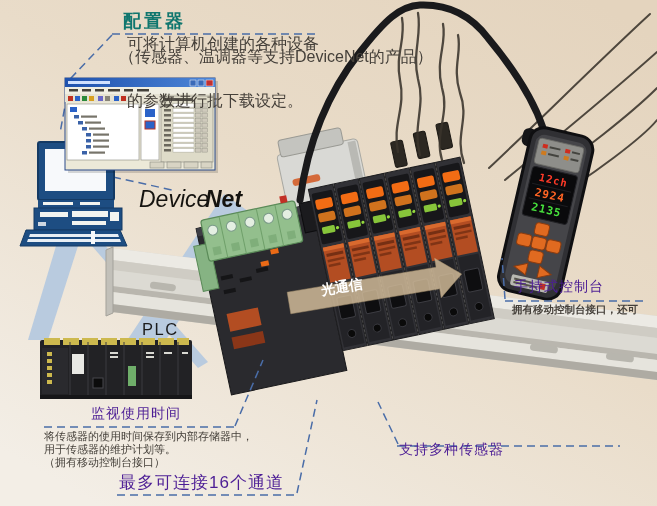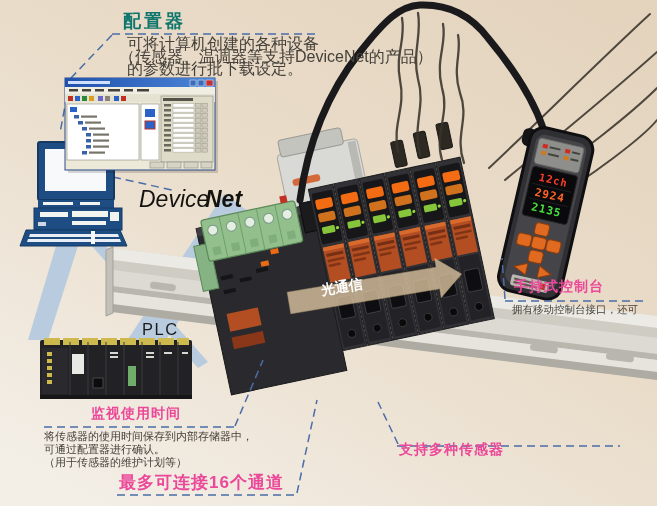--- a/index.html
+++ b/index.html
@@ -1,32 +1,32 @@
 <!DOCTYPE html>
 <html><head>
 <meta charset="utf-8">
 <style>
   html,body{margin:0;padding:0;background:#fff;}
   .stage{position:relative;width:657px;height:506px;overflow:hidden;
          font-family:"Liberation Sans",sans-serif;}
   .stage svg{position:absolute;left:0;top:0;}
   .ov{position:absolute;white-space:nowrap;}
-  .co-title{font-weight:bold;color:#ec4899;}
+  .co-title{font-weight:normal;color:#4c1d95;}
   .co-desc{color:#45403a;}
   .t-config{left:123px;top:9px;font-size:18px;letter-spacing:3px;color:#0f766e;font-weight:bold;}
   .d-config{left:119px;top:38px;font-size:16px;line-height:12.5px;}
   .d-config .l1{margin-left:8px;}
-  .d-config .l3{margin-left:8px;}
+  .d-config .l3{margin-left:8px;margin-top:32px;}
   .t-monitor{left:47px;top:405px;font-size:14px;letter-spacing:1px;margin-left:44px;}
   .d-monitor{left:44px;top:430px;font-size:11px;line-height:13px;}
   .t-channels{left:119px;top:471px;font-size:17px;letter-spacing:1px;}
   .t-sensors{left:399px;top:441px;font-size:14px;letter-spacing:1px;}
   .d-sensors{left:396px;top:450px;font-size:10.5px;line-height:13.5px;}
   .t-handheld{left:514px;top:278px;font-size:14px;letter-spacing:1px;}
-  .d-handheld{left:512px;top:303px;font-size:10.5px;line-height:13.5px;}
+  .d-handheld{left:512px;top:303px;font-size:10.5px;line-height:13.5px;font-weight:bold;}
 </style>
 </head>
 <body>
 
 <div class="stage">
 
 <svg width="657" height="506" viewBox="0 0 657 506">
   <defs>
     <linearGradient id="bg" x1="0.9" y1="0" x2="0.15" y2="1">
       <stop offset="0" stop-color="#e4d4be"></stop>
@@ -349,22 +349,22 @@
 <div class="ov co-title t-config">配置器</div>
 <div class="ov co-desc d-config">
   <div class="l1">可将计算机创建的各种设备</div>
   <div class="l2">（传感器、温调器等支持DeviceNet的产品）</div>
   <div class="l3">的参数进行批下载设定。</div>
 </div>
 
 <div class="ov co-title t-monitor">监视使用时间</div>
 <div class="ov co-desc d-monitor">
   <div>将传感器的使用时间保存到内部存储器中，</div>
-  <div>可通过配置器进行确认。</div>
-  <div>（用于传感器的维护计划等）</div>
+  <div>用于传感器的维护计划等。</div>
+  <div>（拥有移动控制台接口）</div>
 </div>
 
 <div class="ov co-title t-channels">最多可连接16个通道</div>
 
 <div class="ov co-title t-sensors">支持多种传感器</div>
 <div class="ov co-desc d-sensors">
 </div>
 
 <div class="ov co-title t-handheld">手持式控制台</div>
 <div class="ov co-desc d-handheld">

